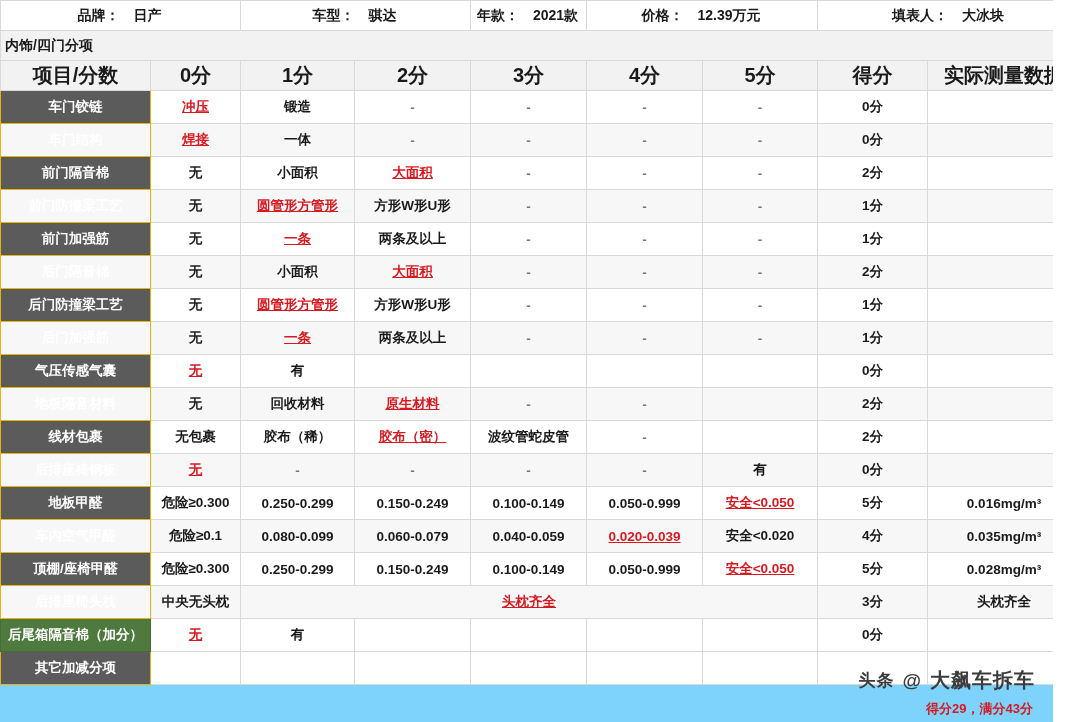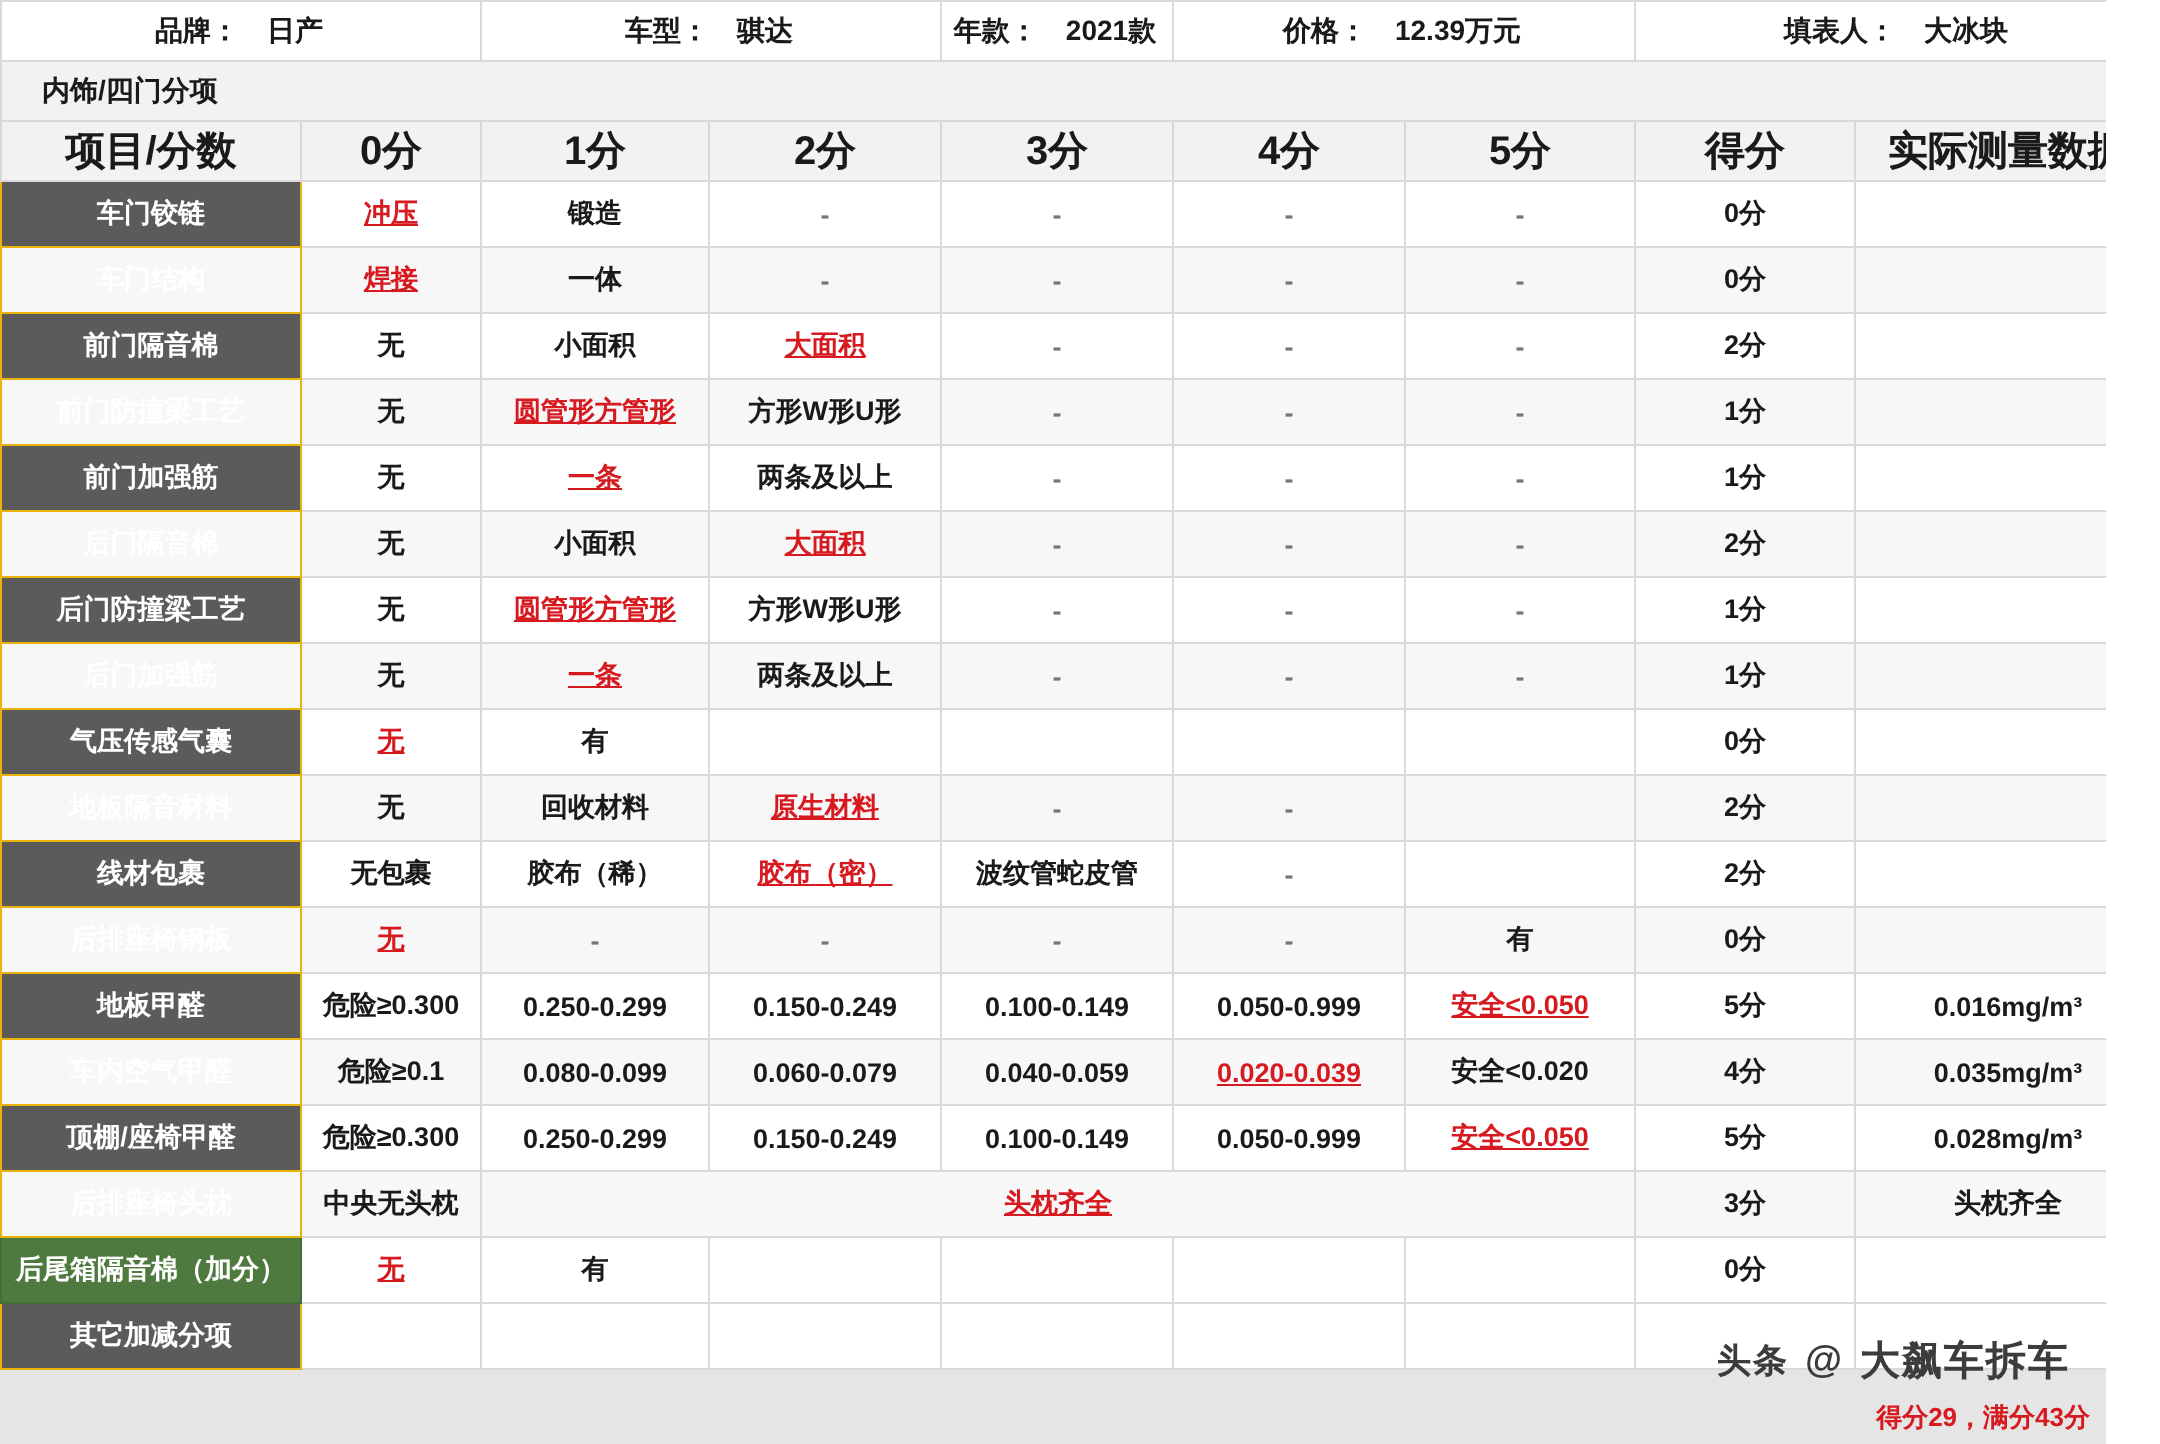--- a/index.html
+++ b/index.html
@@ -5,21 +5,21 @@
   * { box-sizing: border-box; }
   html, body {
     margin: 0; padding: 0;
     background: #ffffff;
     font-family: "Liberation Sans", "DejaVu Sans", sans-serif;
   }
   #page {
     width: 1053px; height: 722px;
     position: relative;
     overflow: hidden;
-    background: #e5e5e5;
+    background: #7dd3fc;
   }
   table {
     border-collapse: collapse;
     width: 1080px;
     table-layout: fixed;
   }
   td, th {
     border: 1px solid #d9d9d9;
     font-size: 13.5px;
     font-weight: bold;
@@ -42,21 +42,21 @@
   }
   .hdr-inner { display: flex; align-items: center; justify-content: center; gap: 14px; }
   .hdr-label { color: #1a1a1a; font-weight: bold; }
   .hdr-value { color: #1a1a1a; font-weight: bold; }
 
   
   .section-row td {
     height: 30px;
     background: #f2f2f2;
     text-align: left;
-    padding-left: 20px;
+    padding-left: 4px;
     font-size: 14px;
     color: #1a1a1a;
   }
 
   
   .colhdr td {
     height: 30px;
     background: #f2f2f2;
     font-size: 20px;
     color: #1a1a1a;
@@ -108,21 +108,21 @@
   }
   .wm-logo {
     font-size: 17px;
     font-weight: bold;
     color: #3c3c3c;
   }
   .wm-at { font-size: 19px; }
 
   .total-note {
     position: absolute;
-    right: 8px;
+    right: 20px;
     bottom: 4px;
     font-size: 13px;
     font-weight: bold;
     color: #d71920;
   }
 </style>
 </head>
 <body>
 
 <div id="page">

